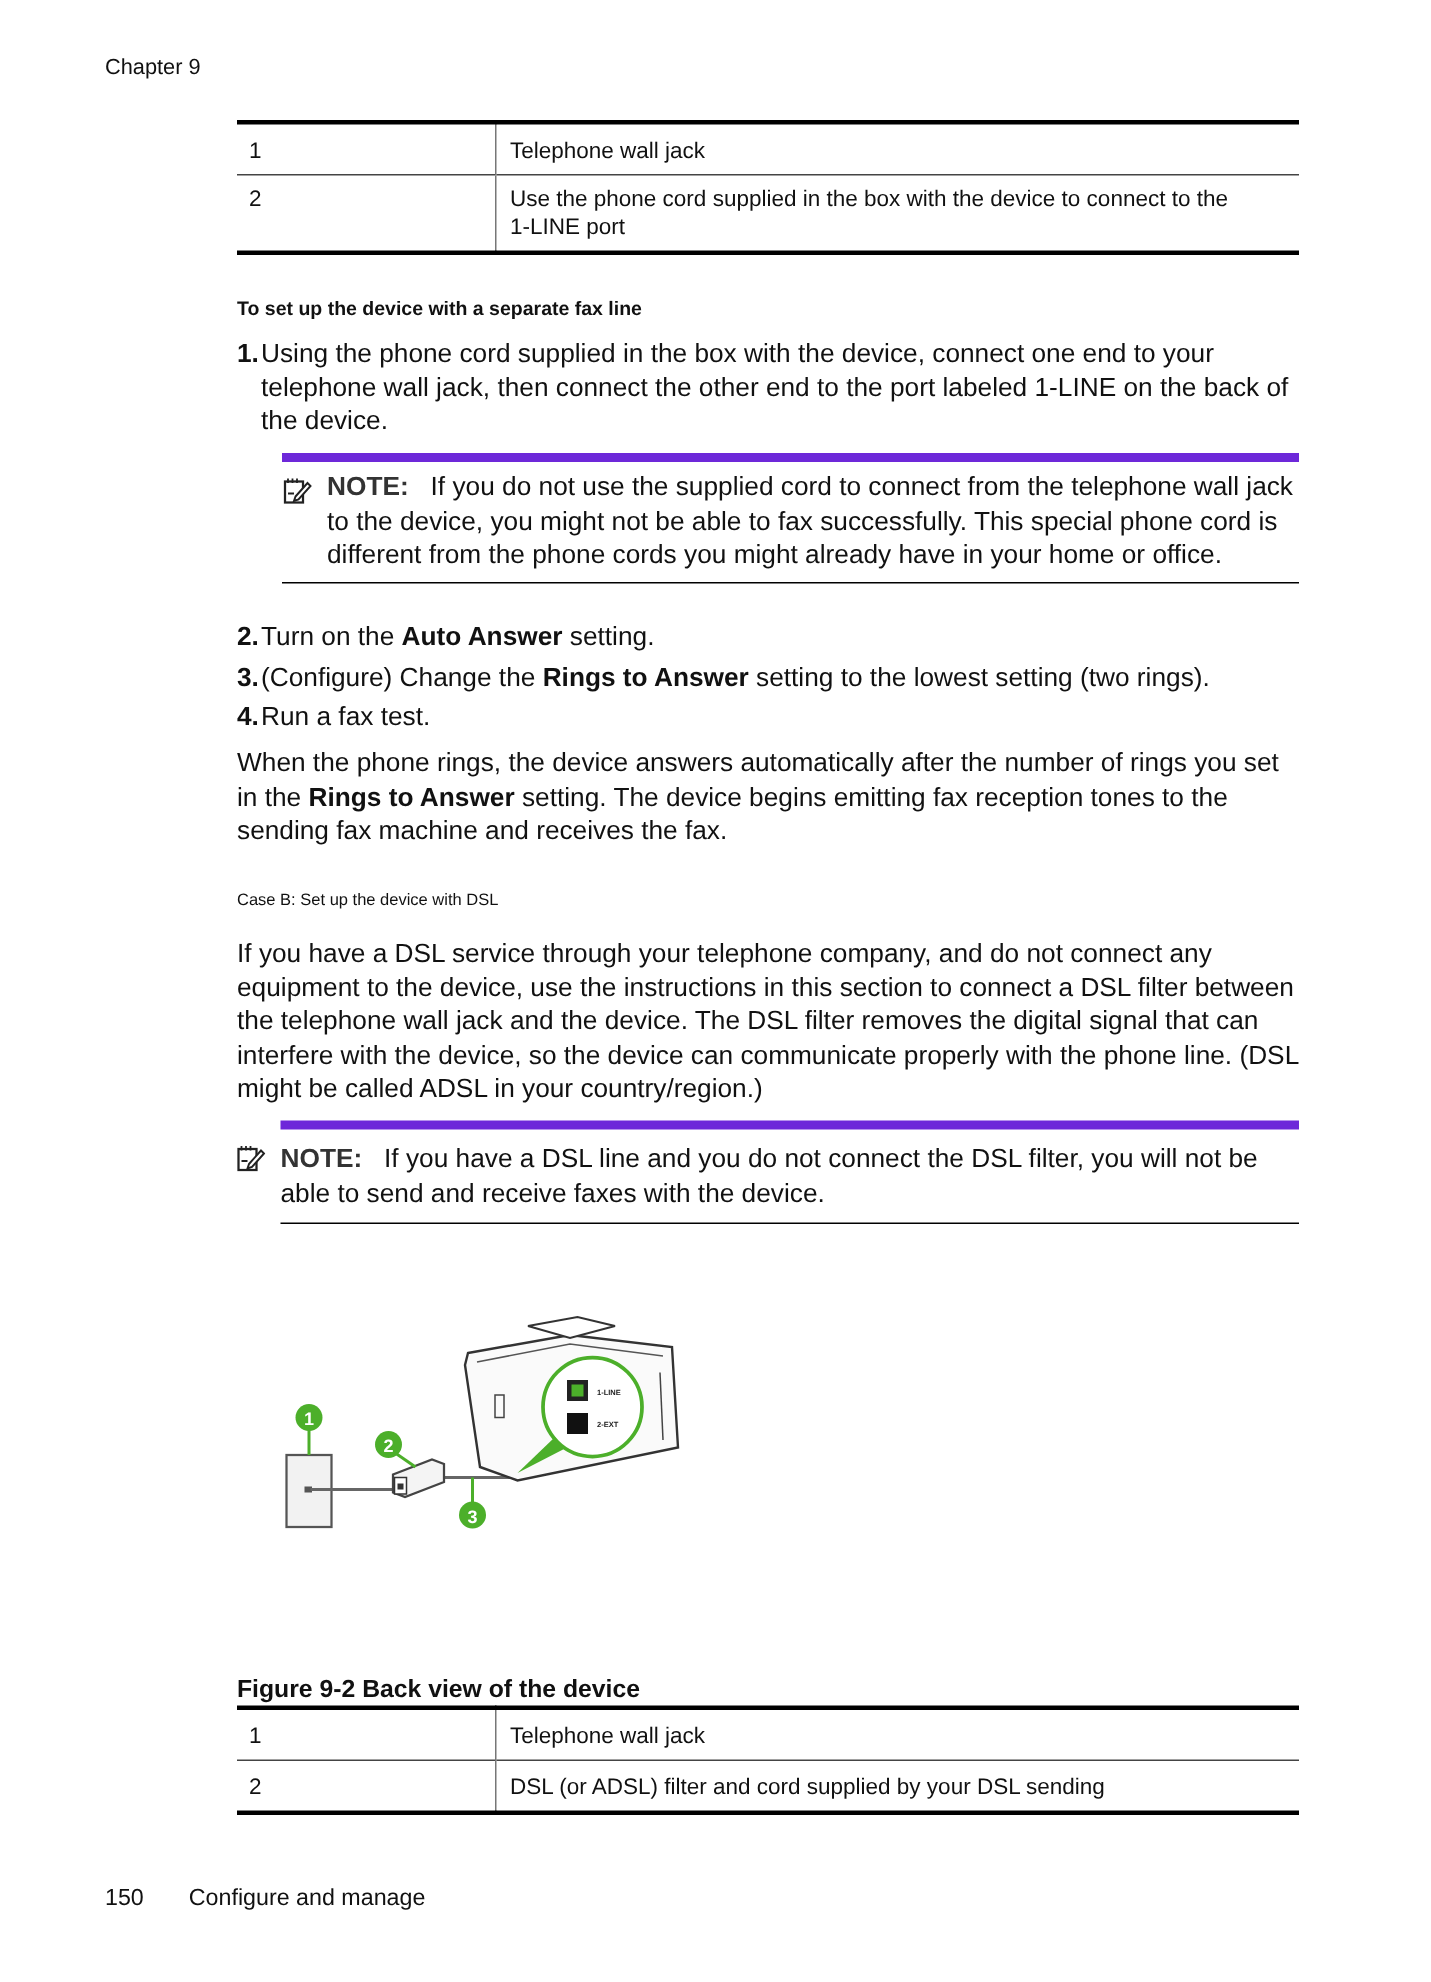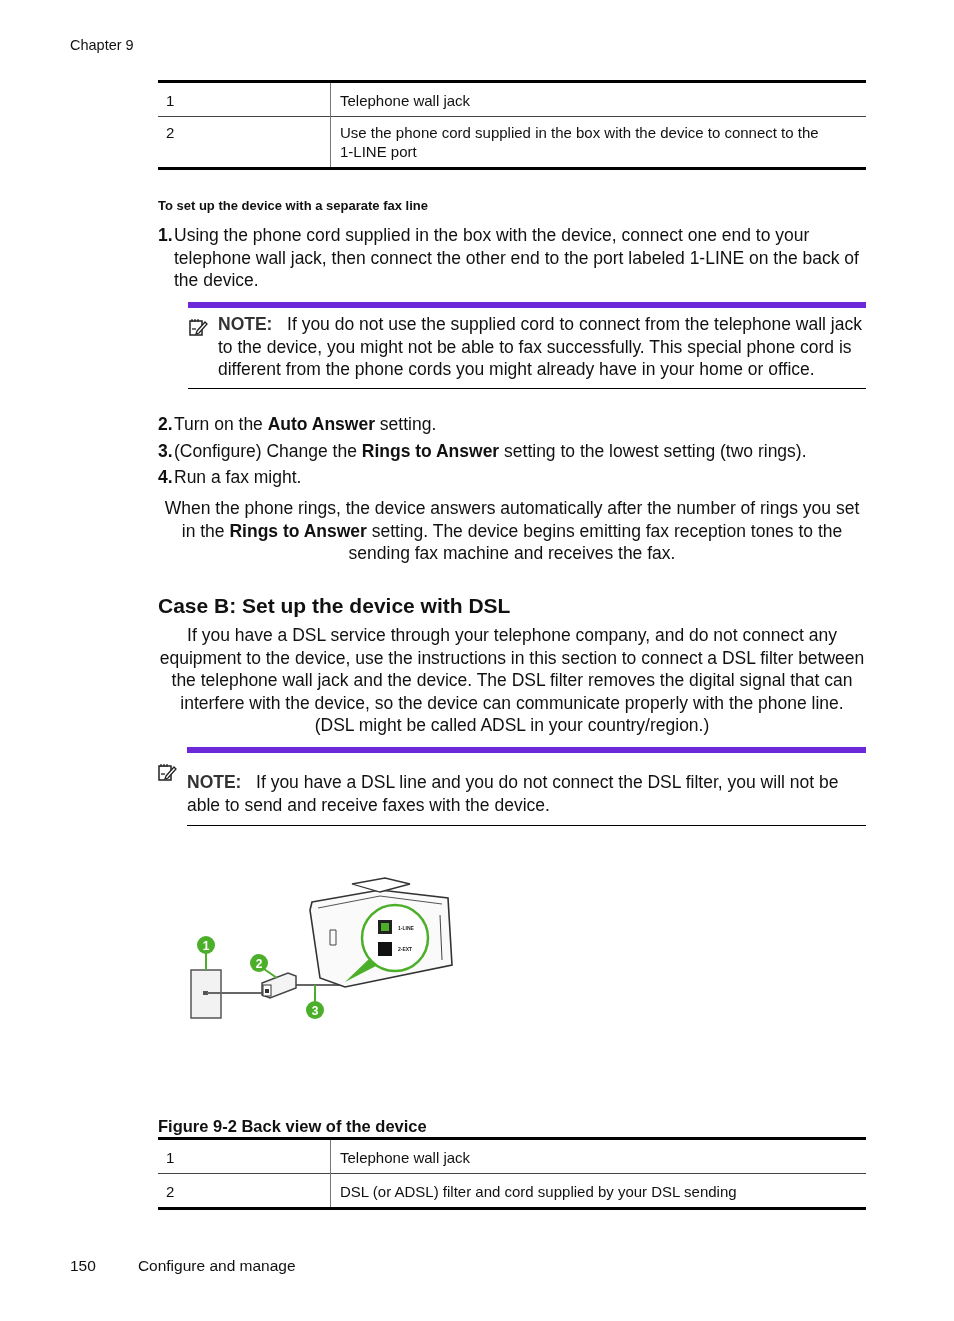--- a/index.html
+++ b/index.html
@@ -25,25 +25,25 @@
   .proc-title { left: 158px; top: 198px; font-size: 13px; font-weight: bold; }
   .step { position: absolute; left: 158px; width: 708px; font-size: 17.5px; line-height: 22.5px; }
   .step .n { position: absolute; left: 0; top: 0; font-weight: bold; }
   .step .t { margin-left: 16px; display: block; }
   .note {
     position: absolute; border-top: 6px solid #6d28d9; border-bottom: 1px solid #000;
     font-size: 17.5px; line-height: 22.5px;
   }
   .note .ico { position: absolute; left: -30px; width: 20px; height: 20px; }
   .note b { color: #333; font-weight: bold; }
-  .para { position: absolute; left: 158px; width: 708px; font-size: 17.5px; line-height: 22.5px; text-align: center; }
-  .h2 { left: 158px; top: 594px; font-size: 21px; font-weight: bold; }
+  .para { position: absolute; left: 158px; width: 708px; font-size: 17.5px; line-height: 22.5px; }
+  .h2 { left: 158px; top: 594px; font-size: 11px; font-weight: normal; }
   .fig-caption { left: 158px; top: 1117px; font-size: 16.5px; font-weight: bold; }
   .footer { left: 70px; top: 1257px; font-size: 15.5px; }
-  .footer .sec { margin-left: 42px; }
+  .footer .sec { margin-left: 30px; }
 </style>
 </head>
 <body>
 
 <div class="abs running-head">Chapter 9</div>
 
 <table class="ref-table t1" style="top:80px;">
   <tbody>
       <tr>
     <td class="num">1</td>
@@ -77,30 +77,30 @@
 <div class="step" style="top:413px;">
   <span class="n">2.</span>
   <span class="t"><span>Turn on the </span><b>Auto Answer</b><span> setting.</span></span>
 </div>
 <div class="step" style="top:440px;">
   <span class="n">3.</span>
   <span class="t"><span>(Configure) Change the </span><b>Rings to Answer</b><span> setting to the lowest setting (two rings).</span></span>
 </div>
 <div class="step" style="top:466px;">
   <span class="n">4.</span>
-  <span class="t">Run a fax might.</span>
+  <span class="t">Run a fax test.</span>
 </div>
 
 <div class="para" style="top:497px;"><span>When the phone rings, the device answers automatically after the number of rings you set in the </span><b>Rings to Answer</b><span> setting. The device begins emitting fax reception tones to the sending fax machine and receives the fax.</span></div>
 
 <div class="abs h2">Case B: Set up the device with DSL</div>
 
 <div class="para" style="top:624px;">If you have a DSL service through your telephone company, and do not connect any equipment to the device, use the instructions in this section to connect a DSL filter between the telephone wall jack and the device. The DSL filter removes the digital signal that can interfere with the device, so the device can communicate properly with the phone line. (DSL might be called ADSL in your country/region.)</div>
 
-<div class="note" style="left:187px; top:747px; width:679px; padding:18px 0 9px 0; box-sizing:border-box;">
+<div class="note" style="left:187px; top:747px; width:679px; padding:8px 0 9px 0; box-sizing:border-box;">
   <svg class="ico" style="left:-30px; top:9px;" viewBox="0 0 20 20">
     <rect x="2" y="4" width="12" height="14" fill="none" stroke="#222" stroke-width="1.5"></rect>
     <path d="M4 2 v3 M7 2 v3 M10 2 v3" stroke="#222" stroke-width="1.2"></path>
     <path d="M9 14 L17 5 L19 7 L11 16 L8 17 Z" fill="#fff" stroke="#222" stroke-width="1.3"></path>
     <path d="M4 12 h4" stroke="#222" stroke-width="1.3"></path>
   </svg>
   <b>NOTE:</b>&nbsp;&nbsp;
   <span>If you have a DSL line and you do not connect the DSL filter, you will not be able to send and receive faxes with the device.</span>
 </div>
 

